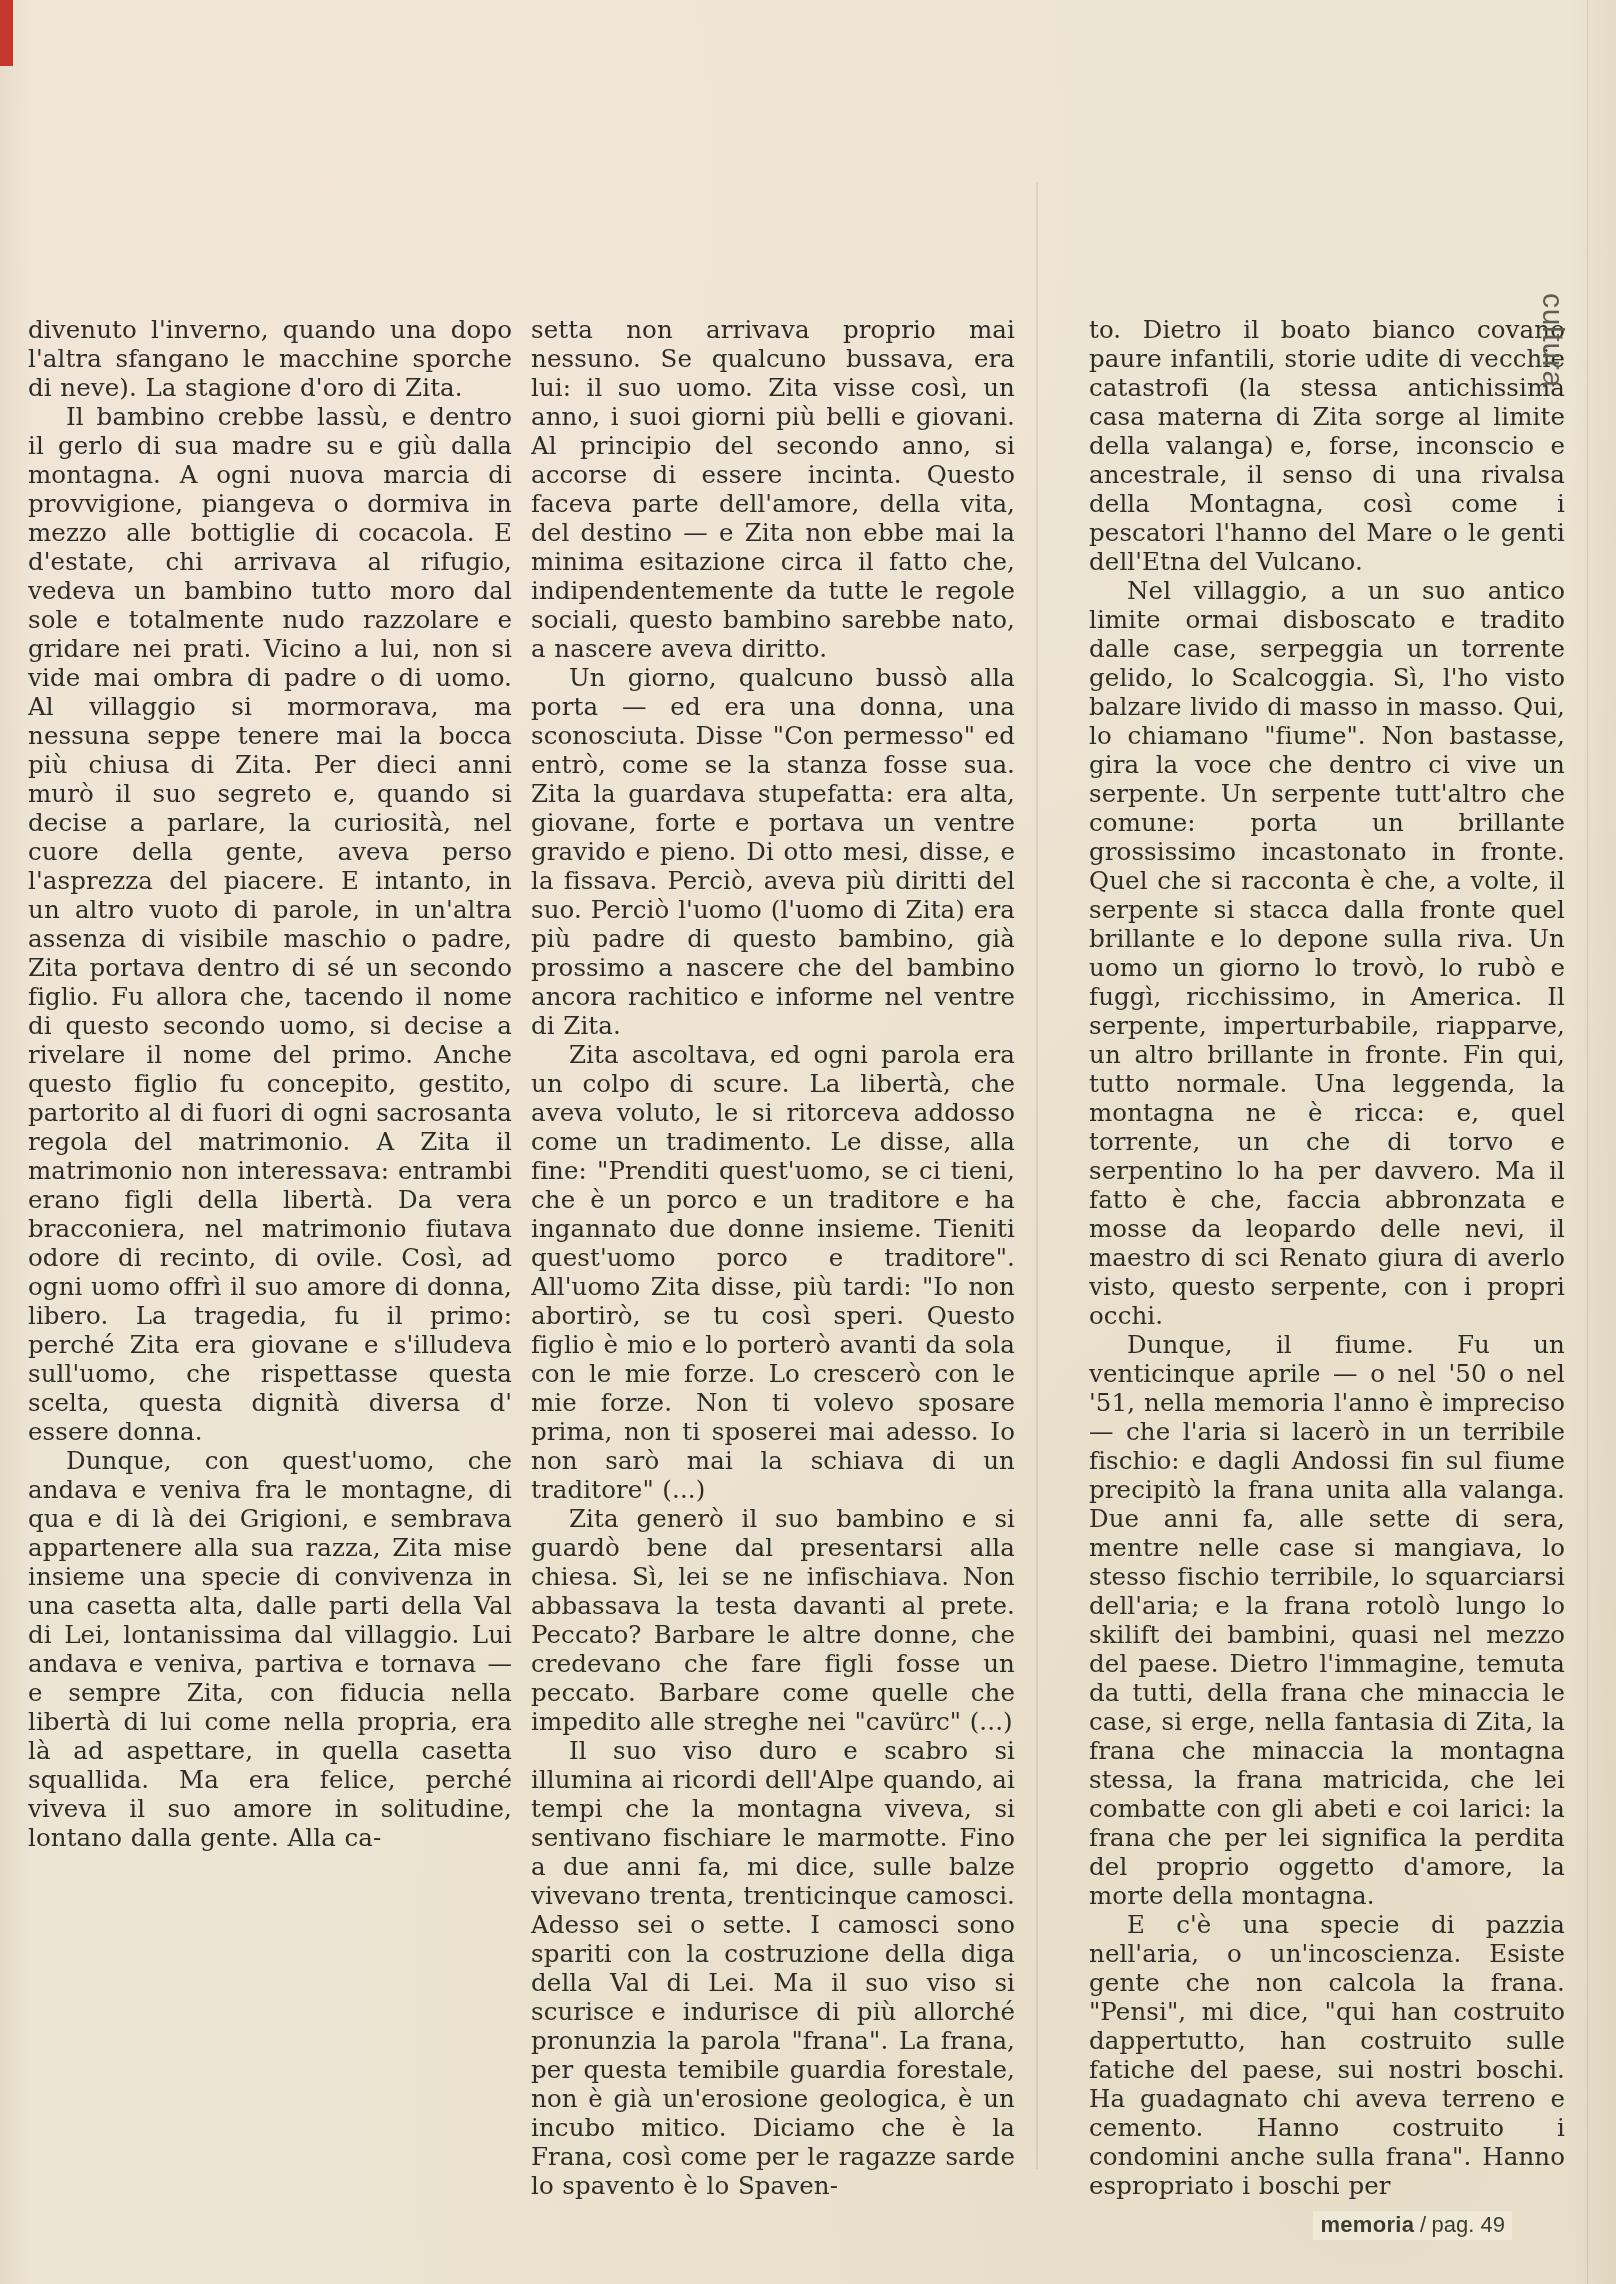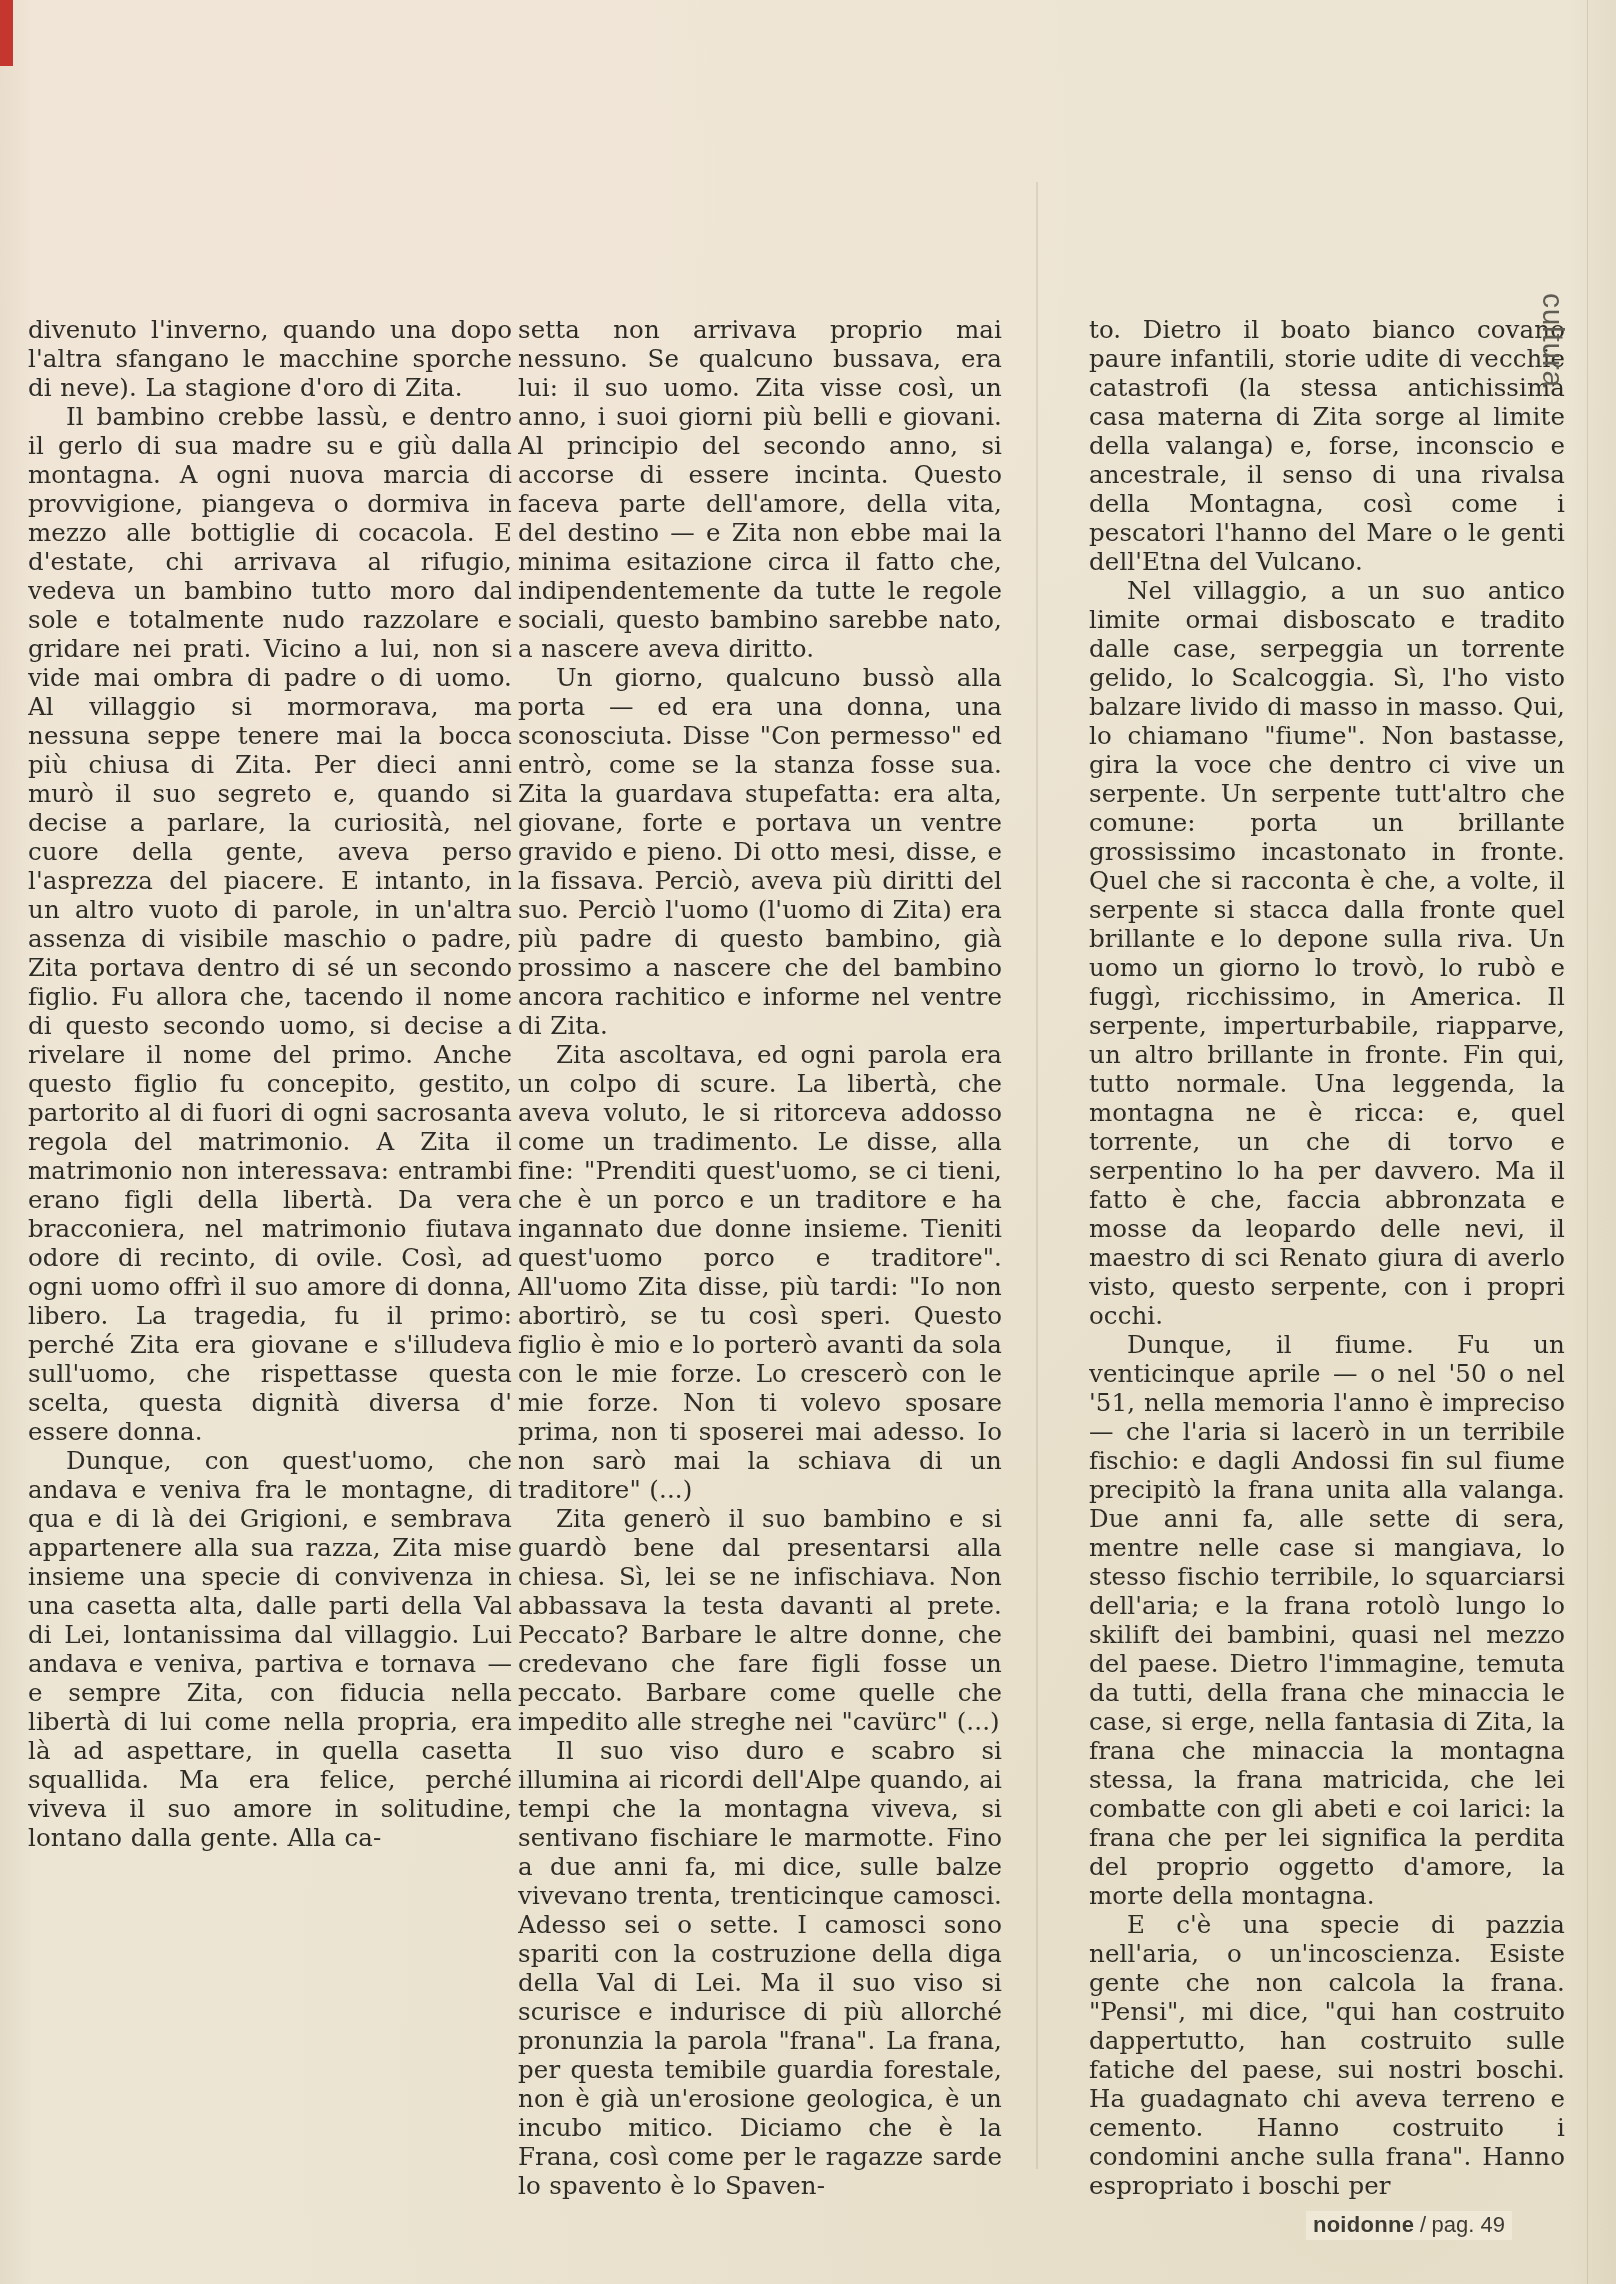--- a/index.html
+++ b/index.html
@@ -44,21 +44,21 @@
     width: 484px;
     height: 1889px;
     overflow: hidden;
     text-align: justify;
     font-size: 24.5px;
     line-height: 29px;
     word-spacing: 0.7px;
     letter-spacing: 0.1px;
   }
   .col-1 { left: 28px; }
-  .col-2 { left: 518px; }
+  .col-2 { left: 531px; }
   .col-3 { left: 1045px; width: 476px; margin-left: 44px; }
   .col p { margin: 0; text-indent: 38px; }
   .col p.cont { text-indent: 0; }
   .section-label {
     position: absolute;
     left: 1570px; top: 293px;
     width: 105px; height: 36px;
     transform: rotate(90deg);
     transform-origin: top left;
     font-family: "Liberation Sans", sans-serif;
@@ -106,16 +106,16 @@
   <div class="col col-3">
     <p class="cont">to. Dietro il boato bianco covano paure infantili, storie udite di vecchie catastrofi (la stessa antichissima casa materna di Zita sorge al limite della valanga) e, forse, inconscio e ancestrale, il senso di una rivalsa della Montagna, così come i pescatori l'hanno del Mare o le genti dell'Etna del Vulcano.</p>
     <p>Nel villaggio, a un suo antico limite ormai disboscato e tradito dalle case, serpeggia un torrente gelido, lo Scalcoggia. Sì, l'ho visto balzare livido di masso in masso. Qui, lo chiamano "fiume". Non bastasse, gira la voce che dentro ci vive un serpente. Un serpente tutt'altro che comune: porta un brillante grossissimo incastonato in fronte. Quel che si racconta è che, a volte, il serpente si stacca dalla fronte quel brillante e lo depone sulla riva. Un uomo un giorno lo trovò, lo rubò e fuggì, ricchissimo, in America. Il serpente, imperturbabile, riapparve, un altro brillante in fronte. Fin qui, tutto normale. Una leggenda, la montagna ne è ricca: e, quel torrente, un che di torvo e serpentino lo ha per davvero. Ma il fatto è che, faccia abbronzata e mosse da leopardo delle nevi, il maestro di sci Renato giura di averlo visto, questo serpente, con i propri occhi.</p>
     <p>Dunque, il fiume. Fu un venticinque aprile — o nel '50 o nel '51, nella memoria l'anno è impreciso — che l'aria si lacerò in un terribile fischio: e dagli Andossi fin sul fiume precipitò la frana unita alla valanga. Due anni fa, alle sette di sera, mentre nelle case si mangiava, lo stesso fischio terribile, lo squarciarsi dell'aria; e la frana rotolò lungo lo skilift dei bambini, quasi nel mezzo del paese. Dietro l'immagine, temuta da tutti, della frana che minaccia le case, si erge, nella fantasia di Zita, la frana che minaccia la montagna stessa, la frana matricida, che lei combatte con gli abeti e coi larici: la frana che per lei significa la perdita del proprio oggetto d'amore, la morte della montagna.</p>
     <p>E c'è una specie di pazzia nell'aria, o un'incoscienza. Esiste gente che non calcola la frana. "Pensi", mi dice, "qui han costruito dappertutto, han costruito sulle fatiche del paese, sui nostri boschi. Ha guadagnato chi aveva terreno e cemento. Hanno costruito i condomini anche sulla frana". Hanno espropriato i boschi per</p>
   </div>
 
   <div class="section-label">cultura</div>
 
   <div class="footer">
-    <span class="brand">noidonne</span><span class="sep">/</span><span class="pagenum">pag. 49</span>
+    <span class="brand">memoria</span><span class="sep">/</span><span class="pagenum">pag. 49</span>
   </div>
 </div>
 
 
 </body></html>

